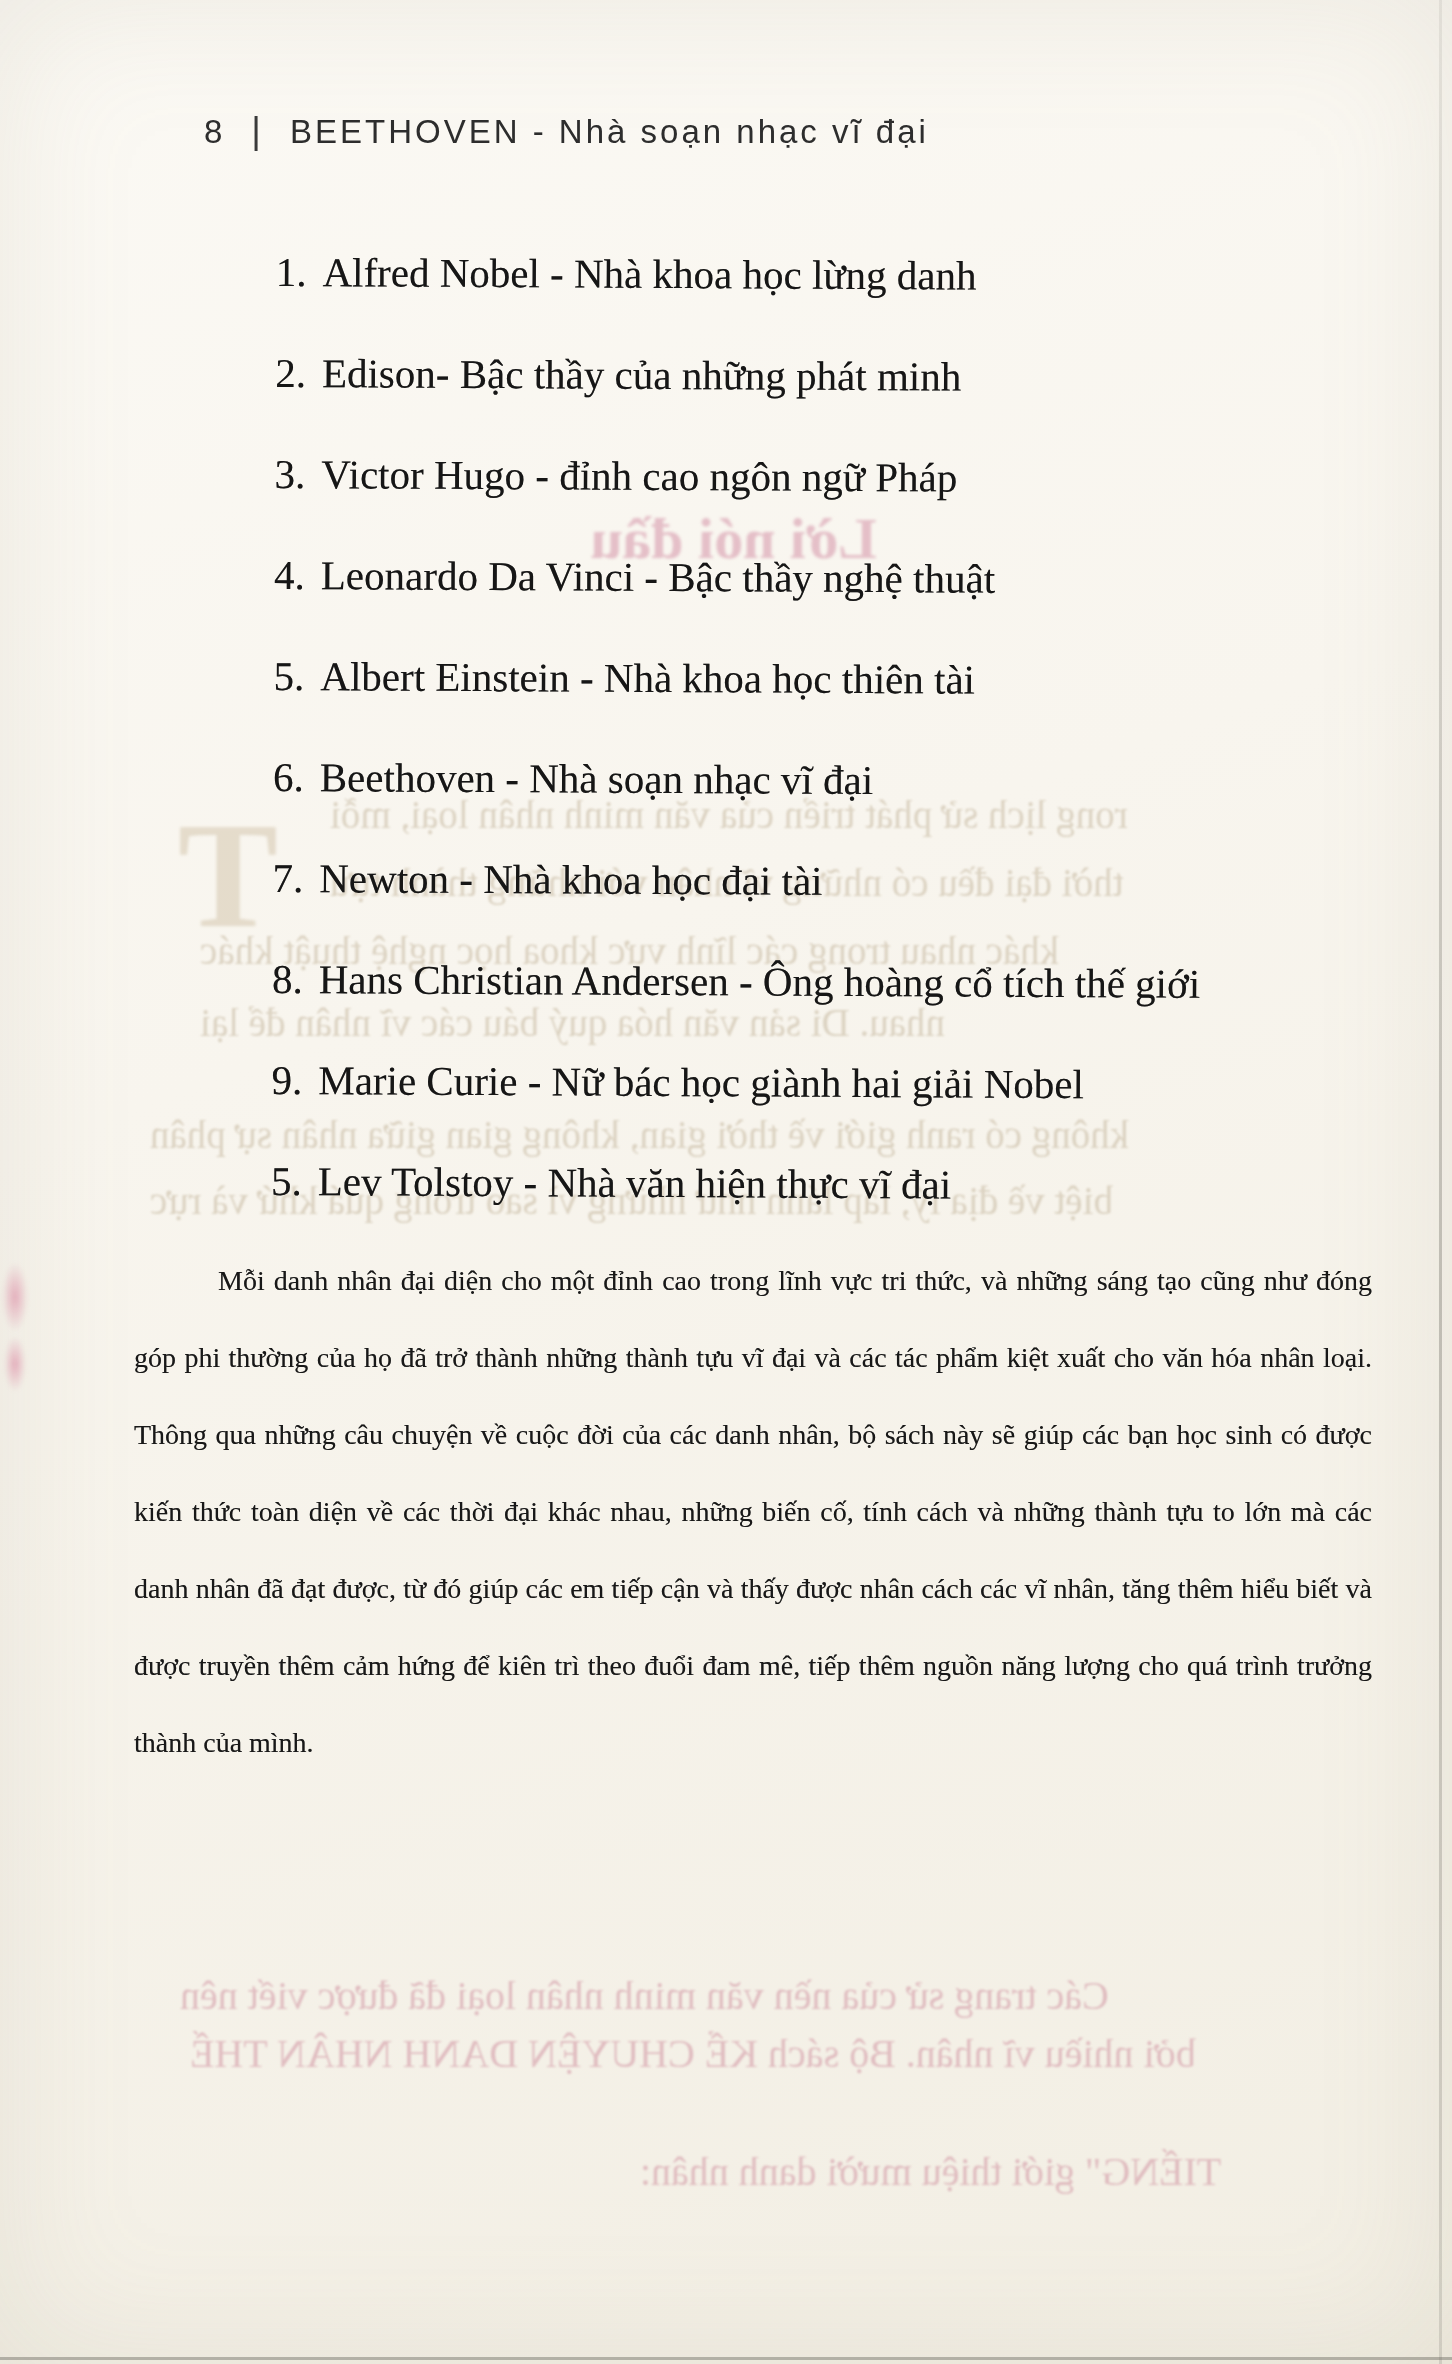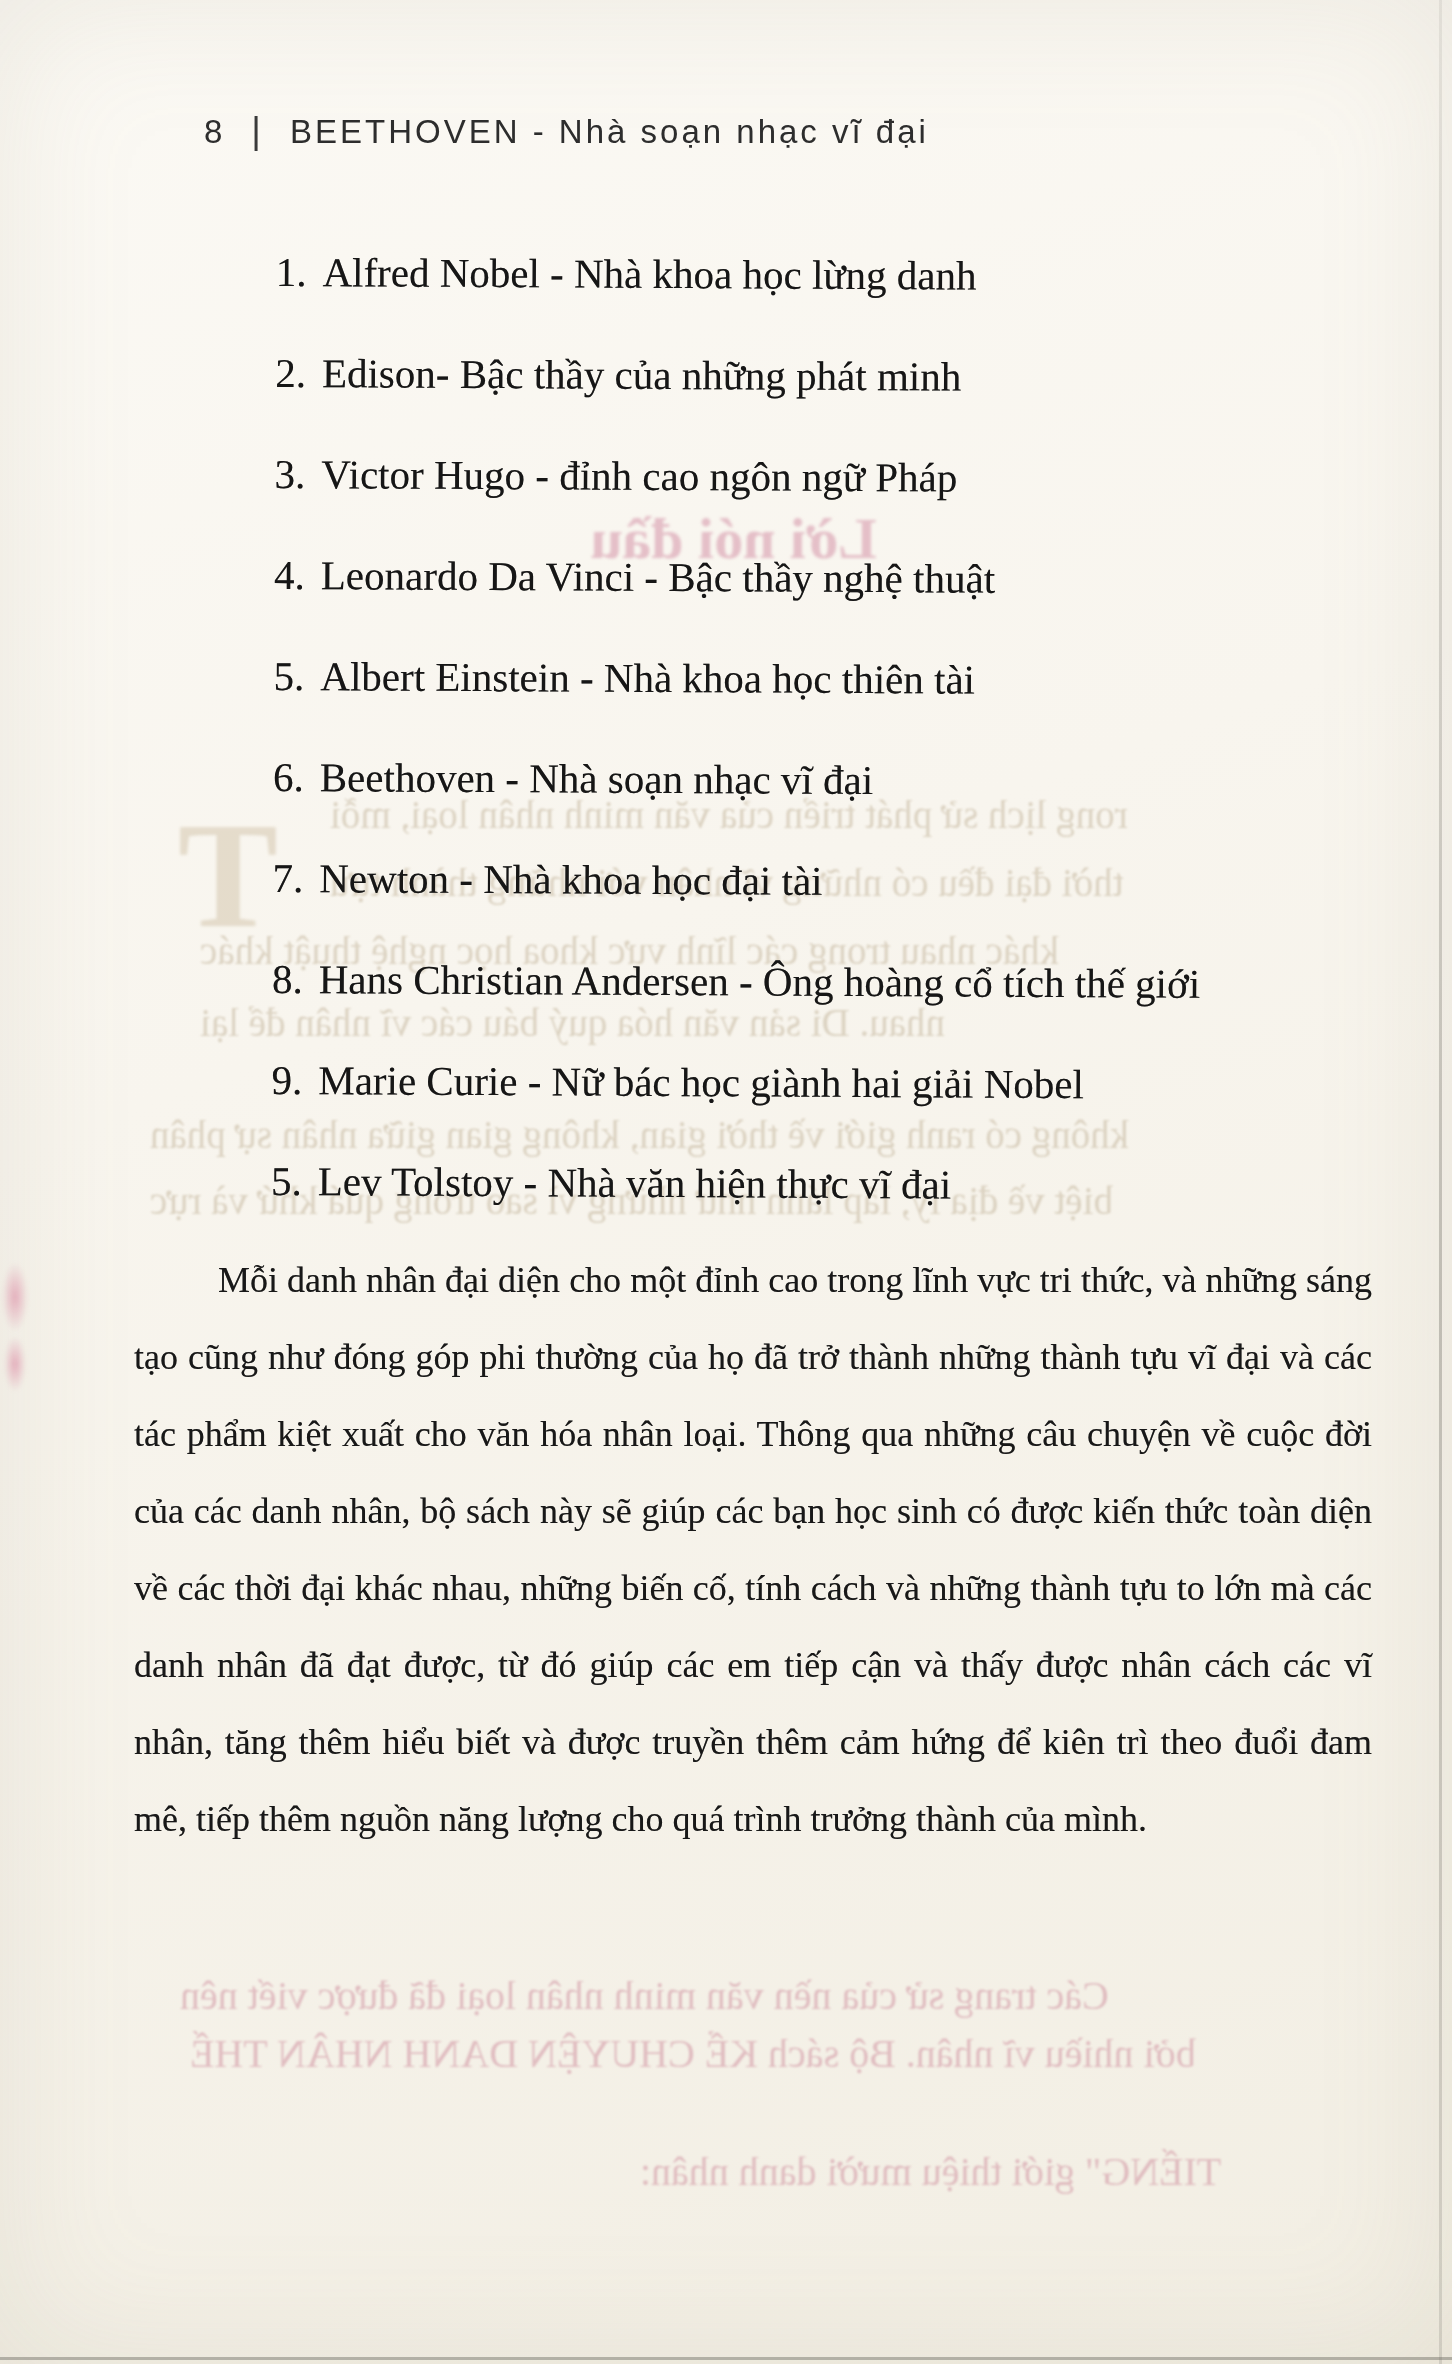--- a/index.html
+++ b/index.html
@@ -22,21 +22,21 @@
 
   
   .list{position:absolute;top:222px;left:276px;transform:rotate(0.3deg);transform-origin:top left;}
   .list-item{line-height:101px;font-size:41px;white-space:nowrap;color:#161616;
     text-shadow:0 0 .6px rgba(0,0,0,.45);}
   .list-item .num{margin-right:16px;}
 
   
   .para{
     position:absolute;top:1242px;left:134px;width:1238px;
-    font-size:36px;line-height:77px;text-align:justify;text-indent:84px;
+    font-size:28px;line-height:77px;text-align:justify;text-indent:84px;
     color:#181818;text-shadow:0 0 .6px rgba(0,0,0,.4);
   }
 
   
   .ghost{position:absolute;transform:scaleX(-1);white-space:nowrap;pointer-events:none;}
   .ghost.tan{color:rgba(168,148,112,.34);font-size:39px;filter:blur(1.3px);}
   .ghost.pink{color:rgba(198,118,140,.42);font-size:40px;filter:blur(1.1px);}
   .ghost.heading{font-size:58px;color:rgba(205,125,150,.45);filter:blur(1.6px);font-weight:bold;}
   .ghost.dropcap{font-size:150px;color:rgba(182,158,118,.30);filter:blur(1.6px);font-weight:bold;line-height:1;}
 

